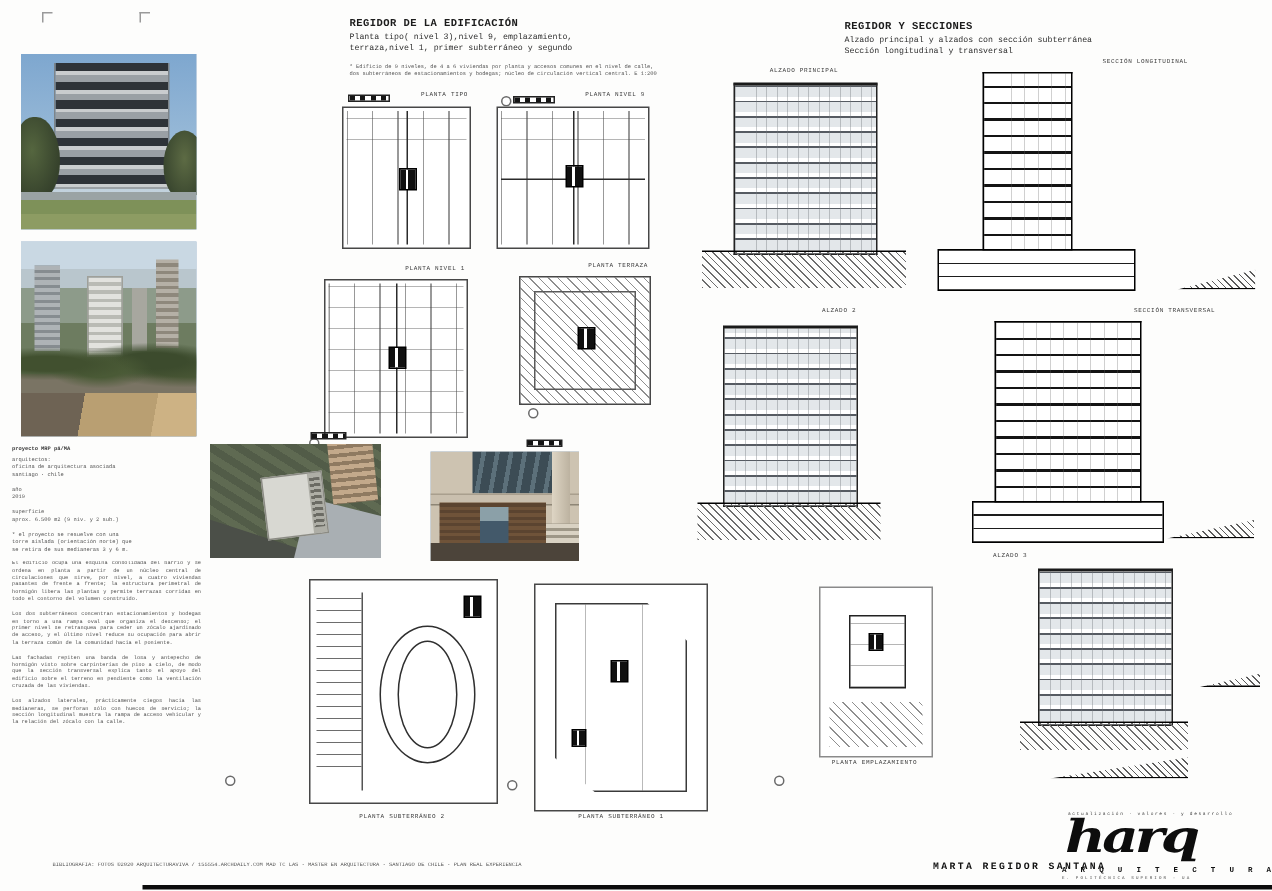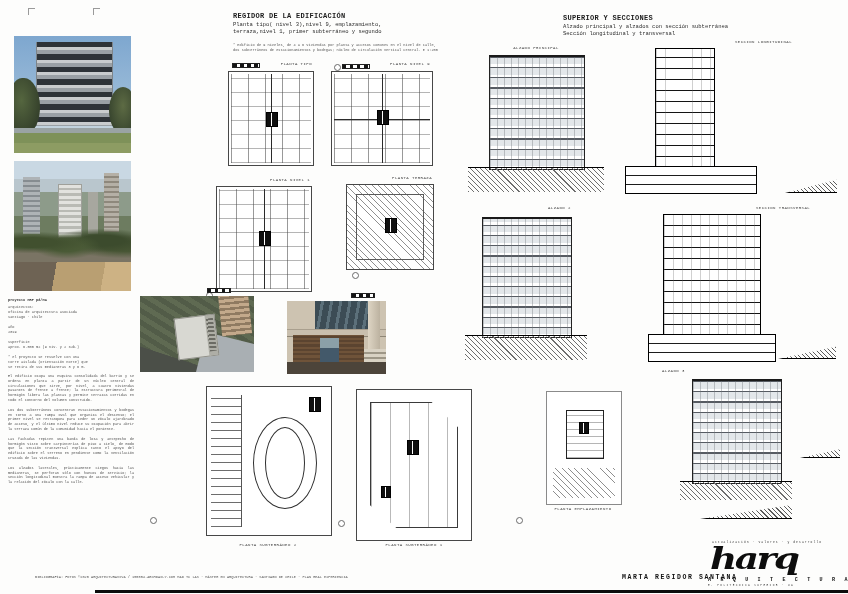--- a/index.html
+++ b/index.html
@@ -145,21 +145,21 @@
 Las fachadas repiten una banda de losa y antepecho de hormigón visto sobre carpinterías de piso a cielo, de modo que la sección transversal explica tanto el apoyo del edificio sobre el terreno en pendiente como la ventilación cruzada de las viviendas.
 
 Los alzados laterales, prácticamente ciegos hacia las medianeras, se perforan sólo con huecos de servicio; la sección longitudinal muestra la rampa de acceso vehicular y la relación del zócalo con la calle.</div>
 
   <div class="abs h1" style="left:233px;top:12px;">REGIDOR DE LA EDIFICACIÓN</div>
   <div class="abs sub" style="left:233px;top:21px;">Planta tipo( nivel 3),nivel 9, emplazamiento,</div>
   <div class="abs sub" style="left:233px;top:28px;">terraza,nivel 1, primer subterráneo y segundo</div>
   <div class="abs micro" style="left:233px;top:43px;width:310px;">* Edificio de 9 niveles, de 4 a 6 viviendas por planta y accesos comunes en el nivel de calle,
 dos subterráneos de estacionamientos y bodegas; núcleo de circulación vertical central. E 1:200</div>
 
-  <div class="abs h1" style="left:563px;top:14px;">SUPERIOR Y SECCIONES</div>
+  <div class="abs h1" style="left:563px;top:14px;">REGIDOR Y SECCIONES</div>
   <div class="abs sub" style="left:563px;top:23px;">Alzado principal y alzados con sección subterránea</div>
   <div class="abs sub" style="left:563px;top:30px;">Sección longitudinal y transversal</div>
 
   <div class="scalebar" style="left:233px;top:64px;width:26px;"></div>
   <div class="abs plan-label" style="left:252px;top:62px;width:60px;text-align:right;">PLANTA TIPO</div>
   <div class="plan" style="left:228px;top:71px;width:84px;height:93px;">
     <div class="plan-grid"></div>
     <div class="midwall-v"></div>
     <div class="core" style="left:37px;top:40px;"></div>
   </div>

